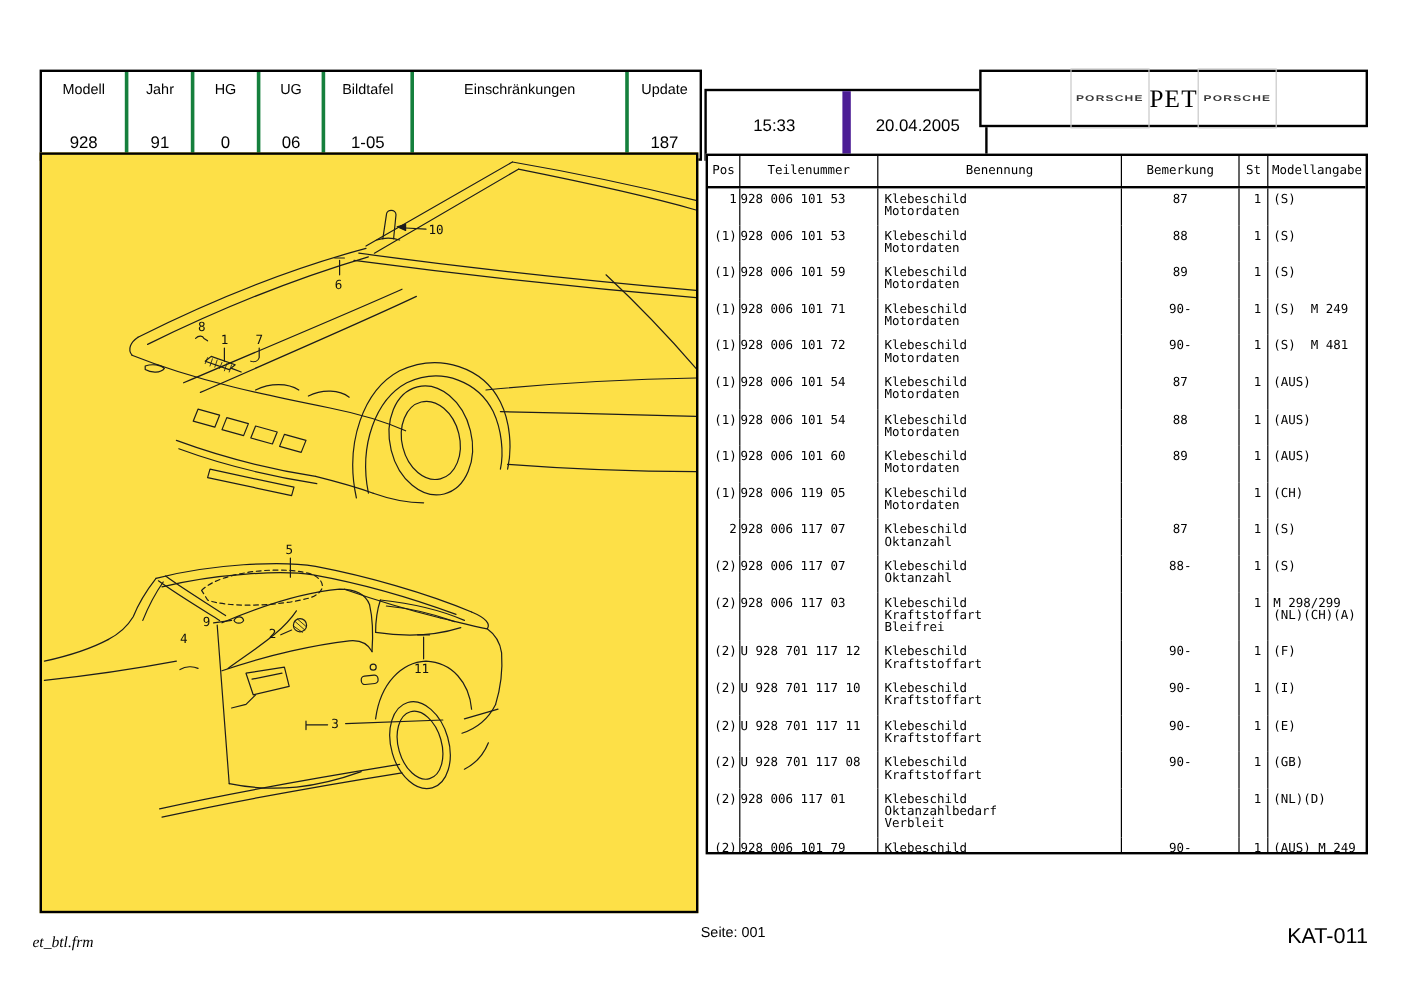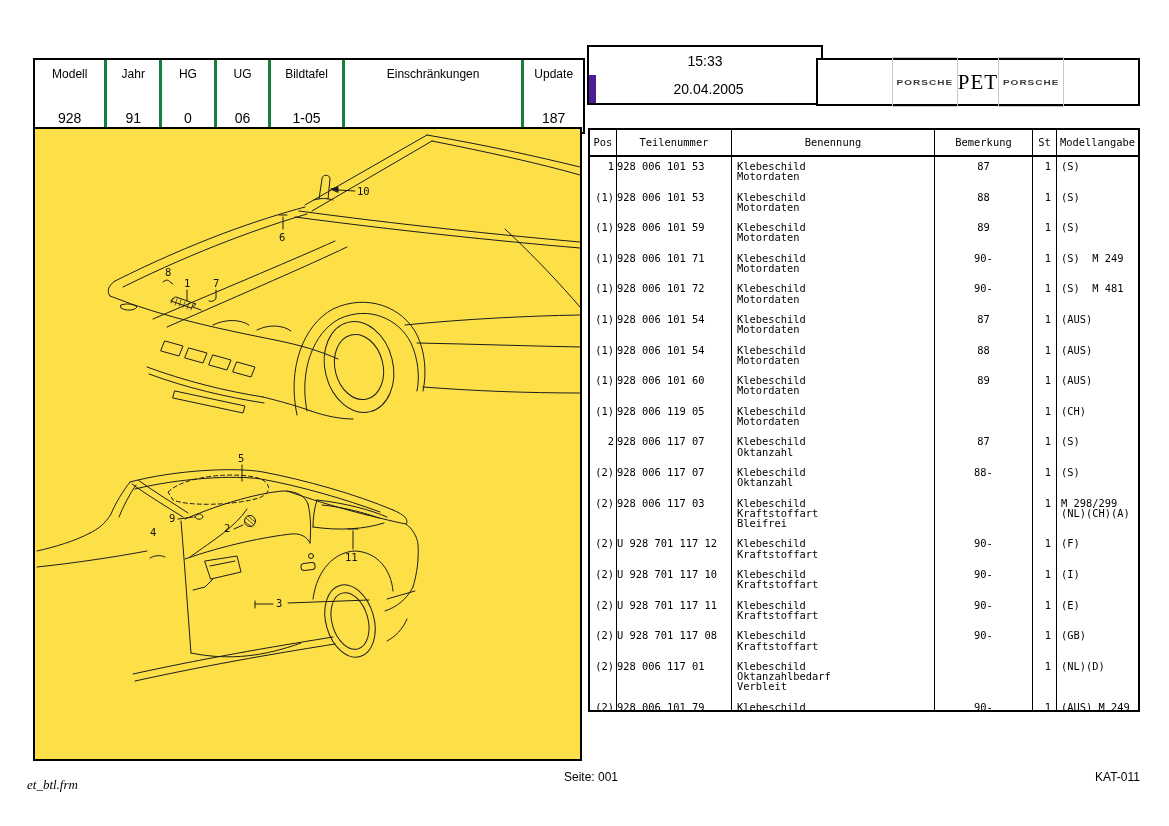--- a/index.html
+++ b/index.html
@@ -7,21 +7,21 @@
         font-family:"Liberation Sans",sans-serif;color:#000;}
 
   
   .hdr-table{position:absolute;border:2px solid #000;background:#fff;display:flex;box-sizing:border-box;}
   .info-table{left:33px;top:58px;width:552px;height:76px;}
   .info-cell{display:flex;flex-direction:column;align-items:center;justify-content:space-between;
              padding:8px 0 7px;box-sizing:border-box;border-left:3px solid #15803d;}
   .info-cell:first-child{border-left:none;}
   .info-label{font-size:12px;line-height:12px;white-space:nowrap;}
   .info-value{font-size:14px;line-height:14px;white-space:nowrap;}
-  .time-table{left:587px;top:45px;width:236px;height:60px;flex-direction:column;}
+  .time-table{left:587px;top:74px;width:236px;height:60px;}
   .time-cell{flex:1;display:flex;align-items:center;justify-content:center;font-size:14px;
              border-left:7px solid #4c1d95;box-sizing:border-box;}
   .time-cell:first-child{border-left:none;}
   .logo-table{left:816px;top:58px;width:324px;height:48px;align-items:center;justify-content:center;padding:0 3px;}
   .brand-box{width:66px;height:50px;border:1px solid #c9c9c9;display:flex;align-items:center;justify-content:center;
              box-sizing:border-box;}
   .brand-text{font-weight:bold;font-size:10px;letter-spacing:1px;transform:scaleY(.7);color:#3a3a3a;white-space:nowrap;}
   .pet-title{font-family:"Liberation Serif",serif;font-size:21px;letter-spacing:1px;}
 
   
@@ -45,22 +45,22 @@
   .cell-pos{text-align:right;padding-right:2px;}
   .cell-part{text-align:left;}
   .cell-name{padding-left:5px;}
   .cell-remark{text-align:center;}
   .cell-qty{text-align:right;padding-right:5px;}
   .cell-model{padding-left:4px;}
 
   
   .footer-form{position:absolute;left:27px;top:777px;font-family:"Liberation Serif",serif;
                font-style:italic;font-size:13px;}
-  .footer-page{position:absolute;left:544px;top:770px;width:94px;text-align:center;font-size:12px;}
-  .footer-doc{position:absolute;left:1056px;top:770px;width:84px;text-align:right;font-size:12px;}
+  .footer-page{position:absolute;left:564px;top:770px;width:94px;text-align:center;font-size:12px;}
+  .footer-doc{position:absolute;left:1056px;top:770px;width:84px;text-align:right;font-size:18px;}
 </style>
 </head>
 <body>
 
 <div class="page">
 
   <div class="hdr-table info-table">
     <div class="info-cell" style="width:70px">
       <span class="info-label">Modell</span>
       <span class="info-value">928</span>

